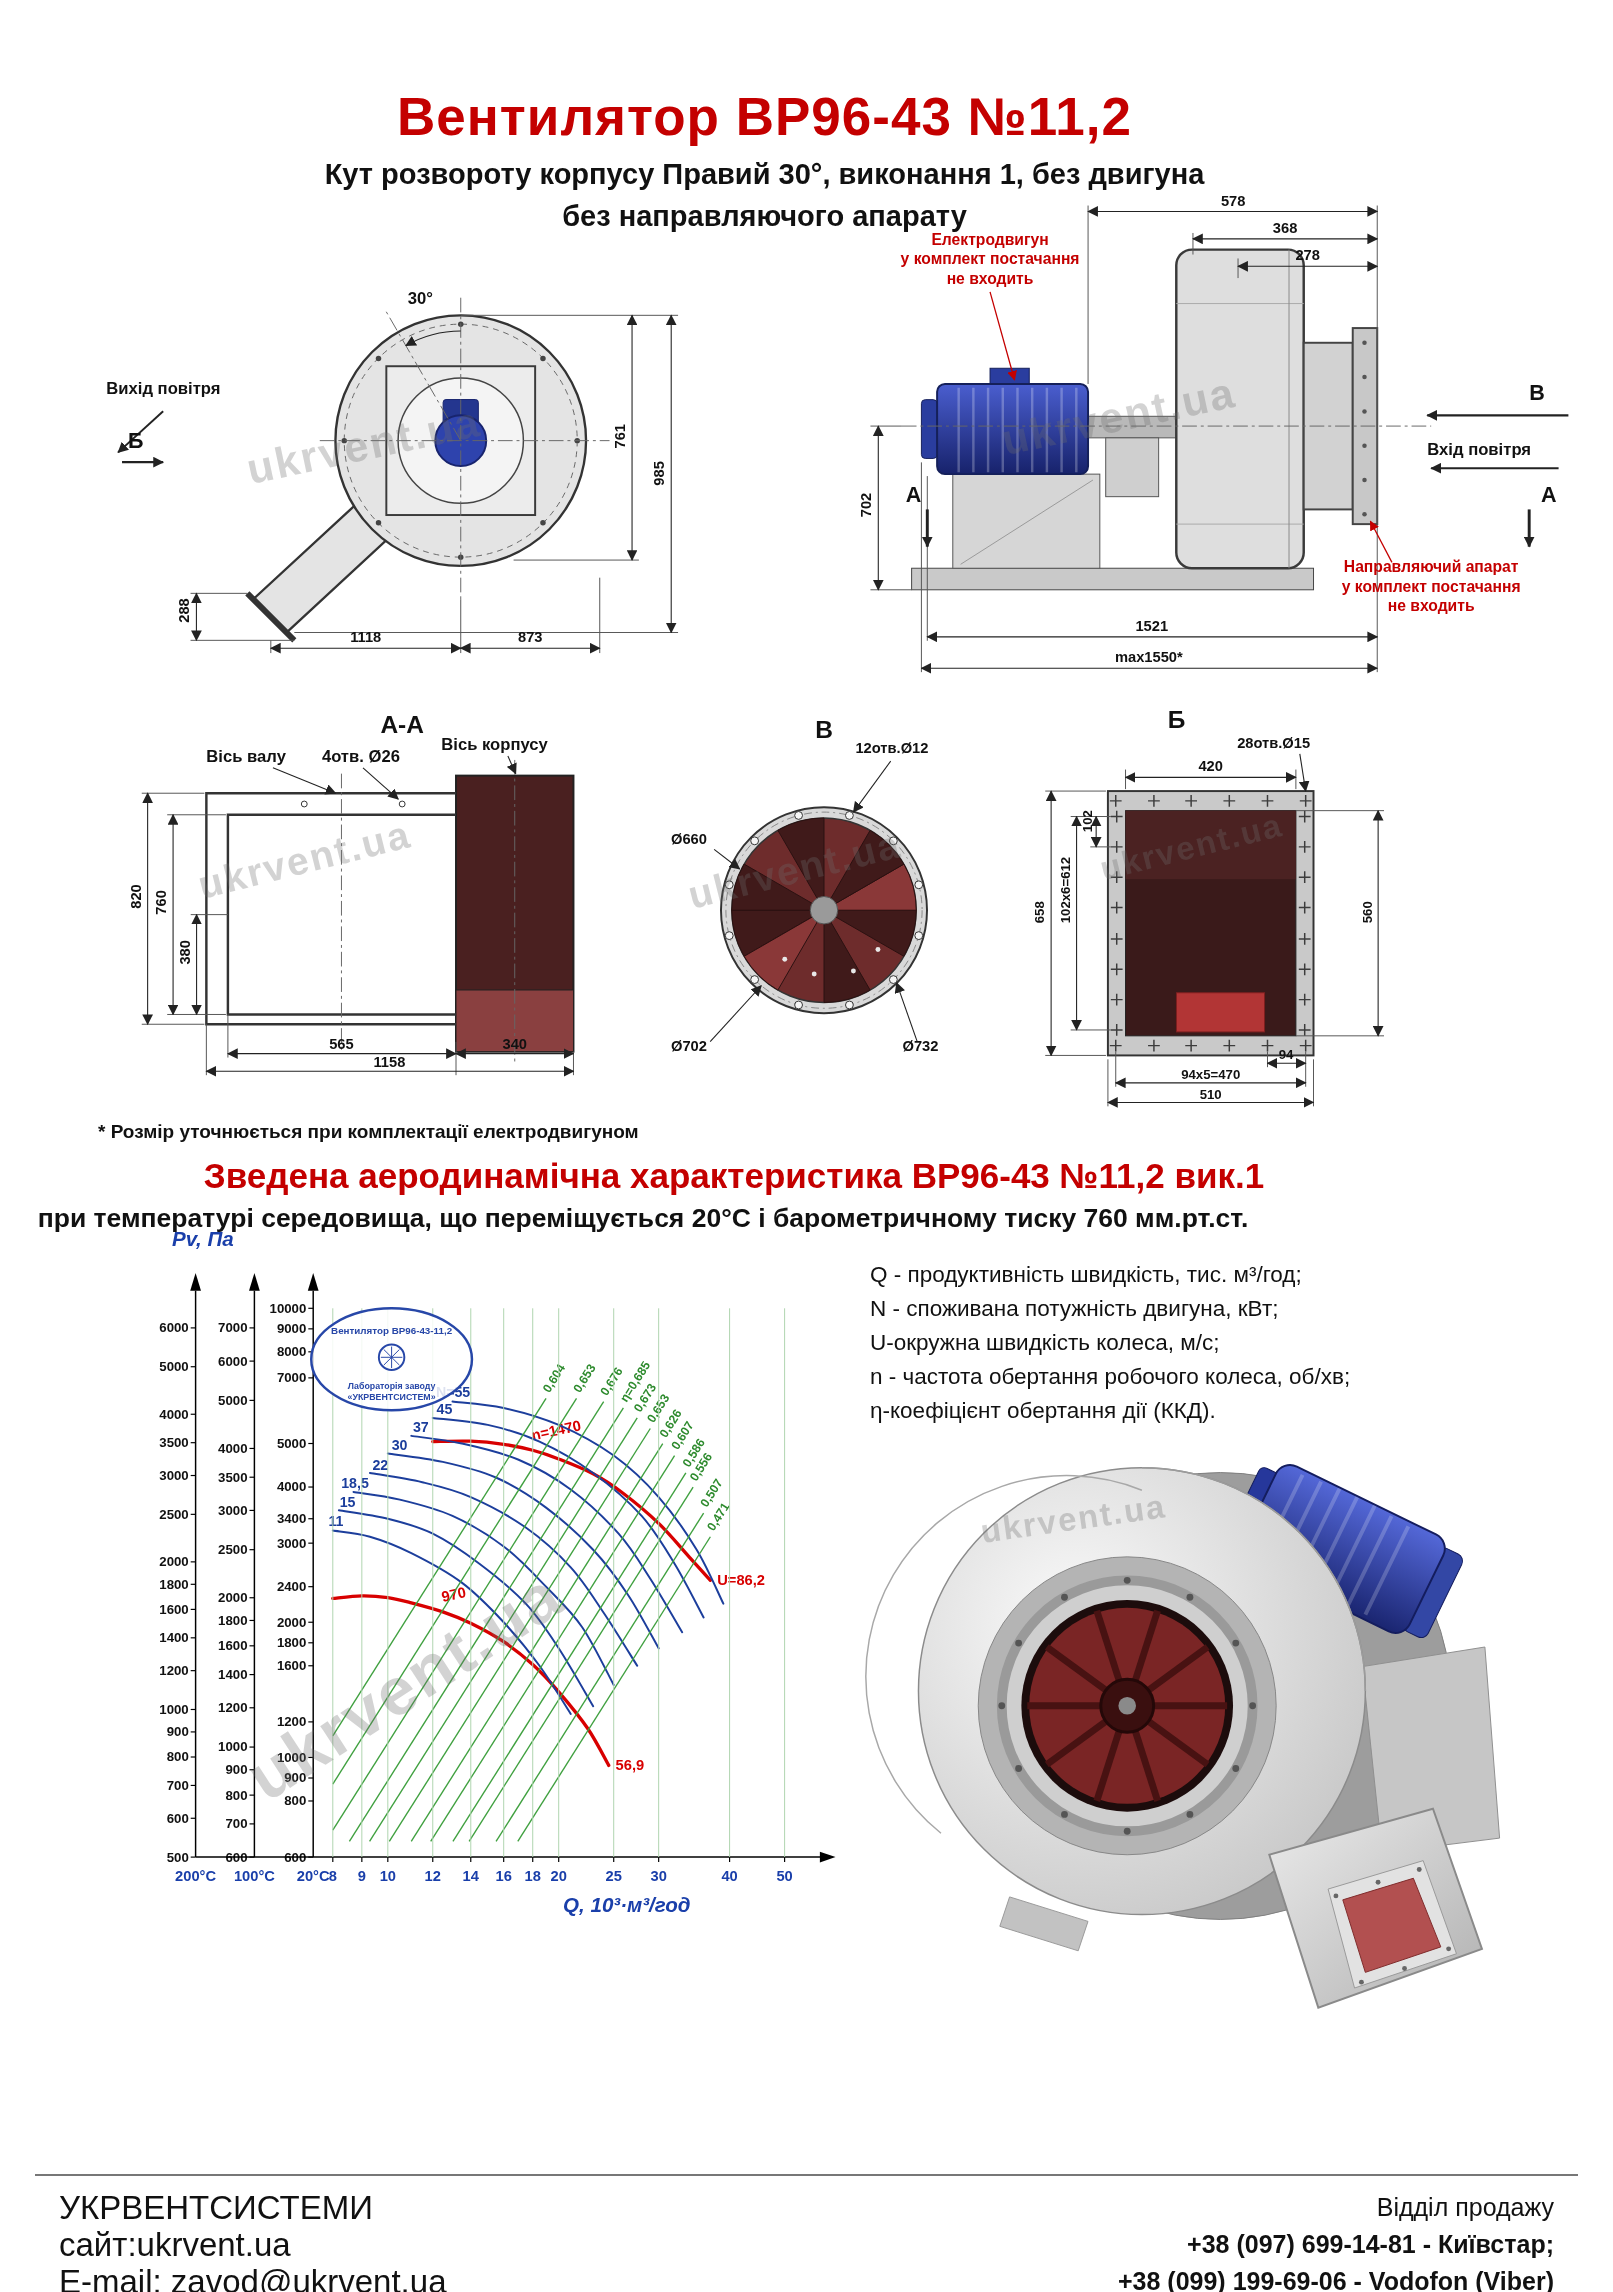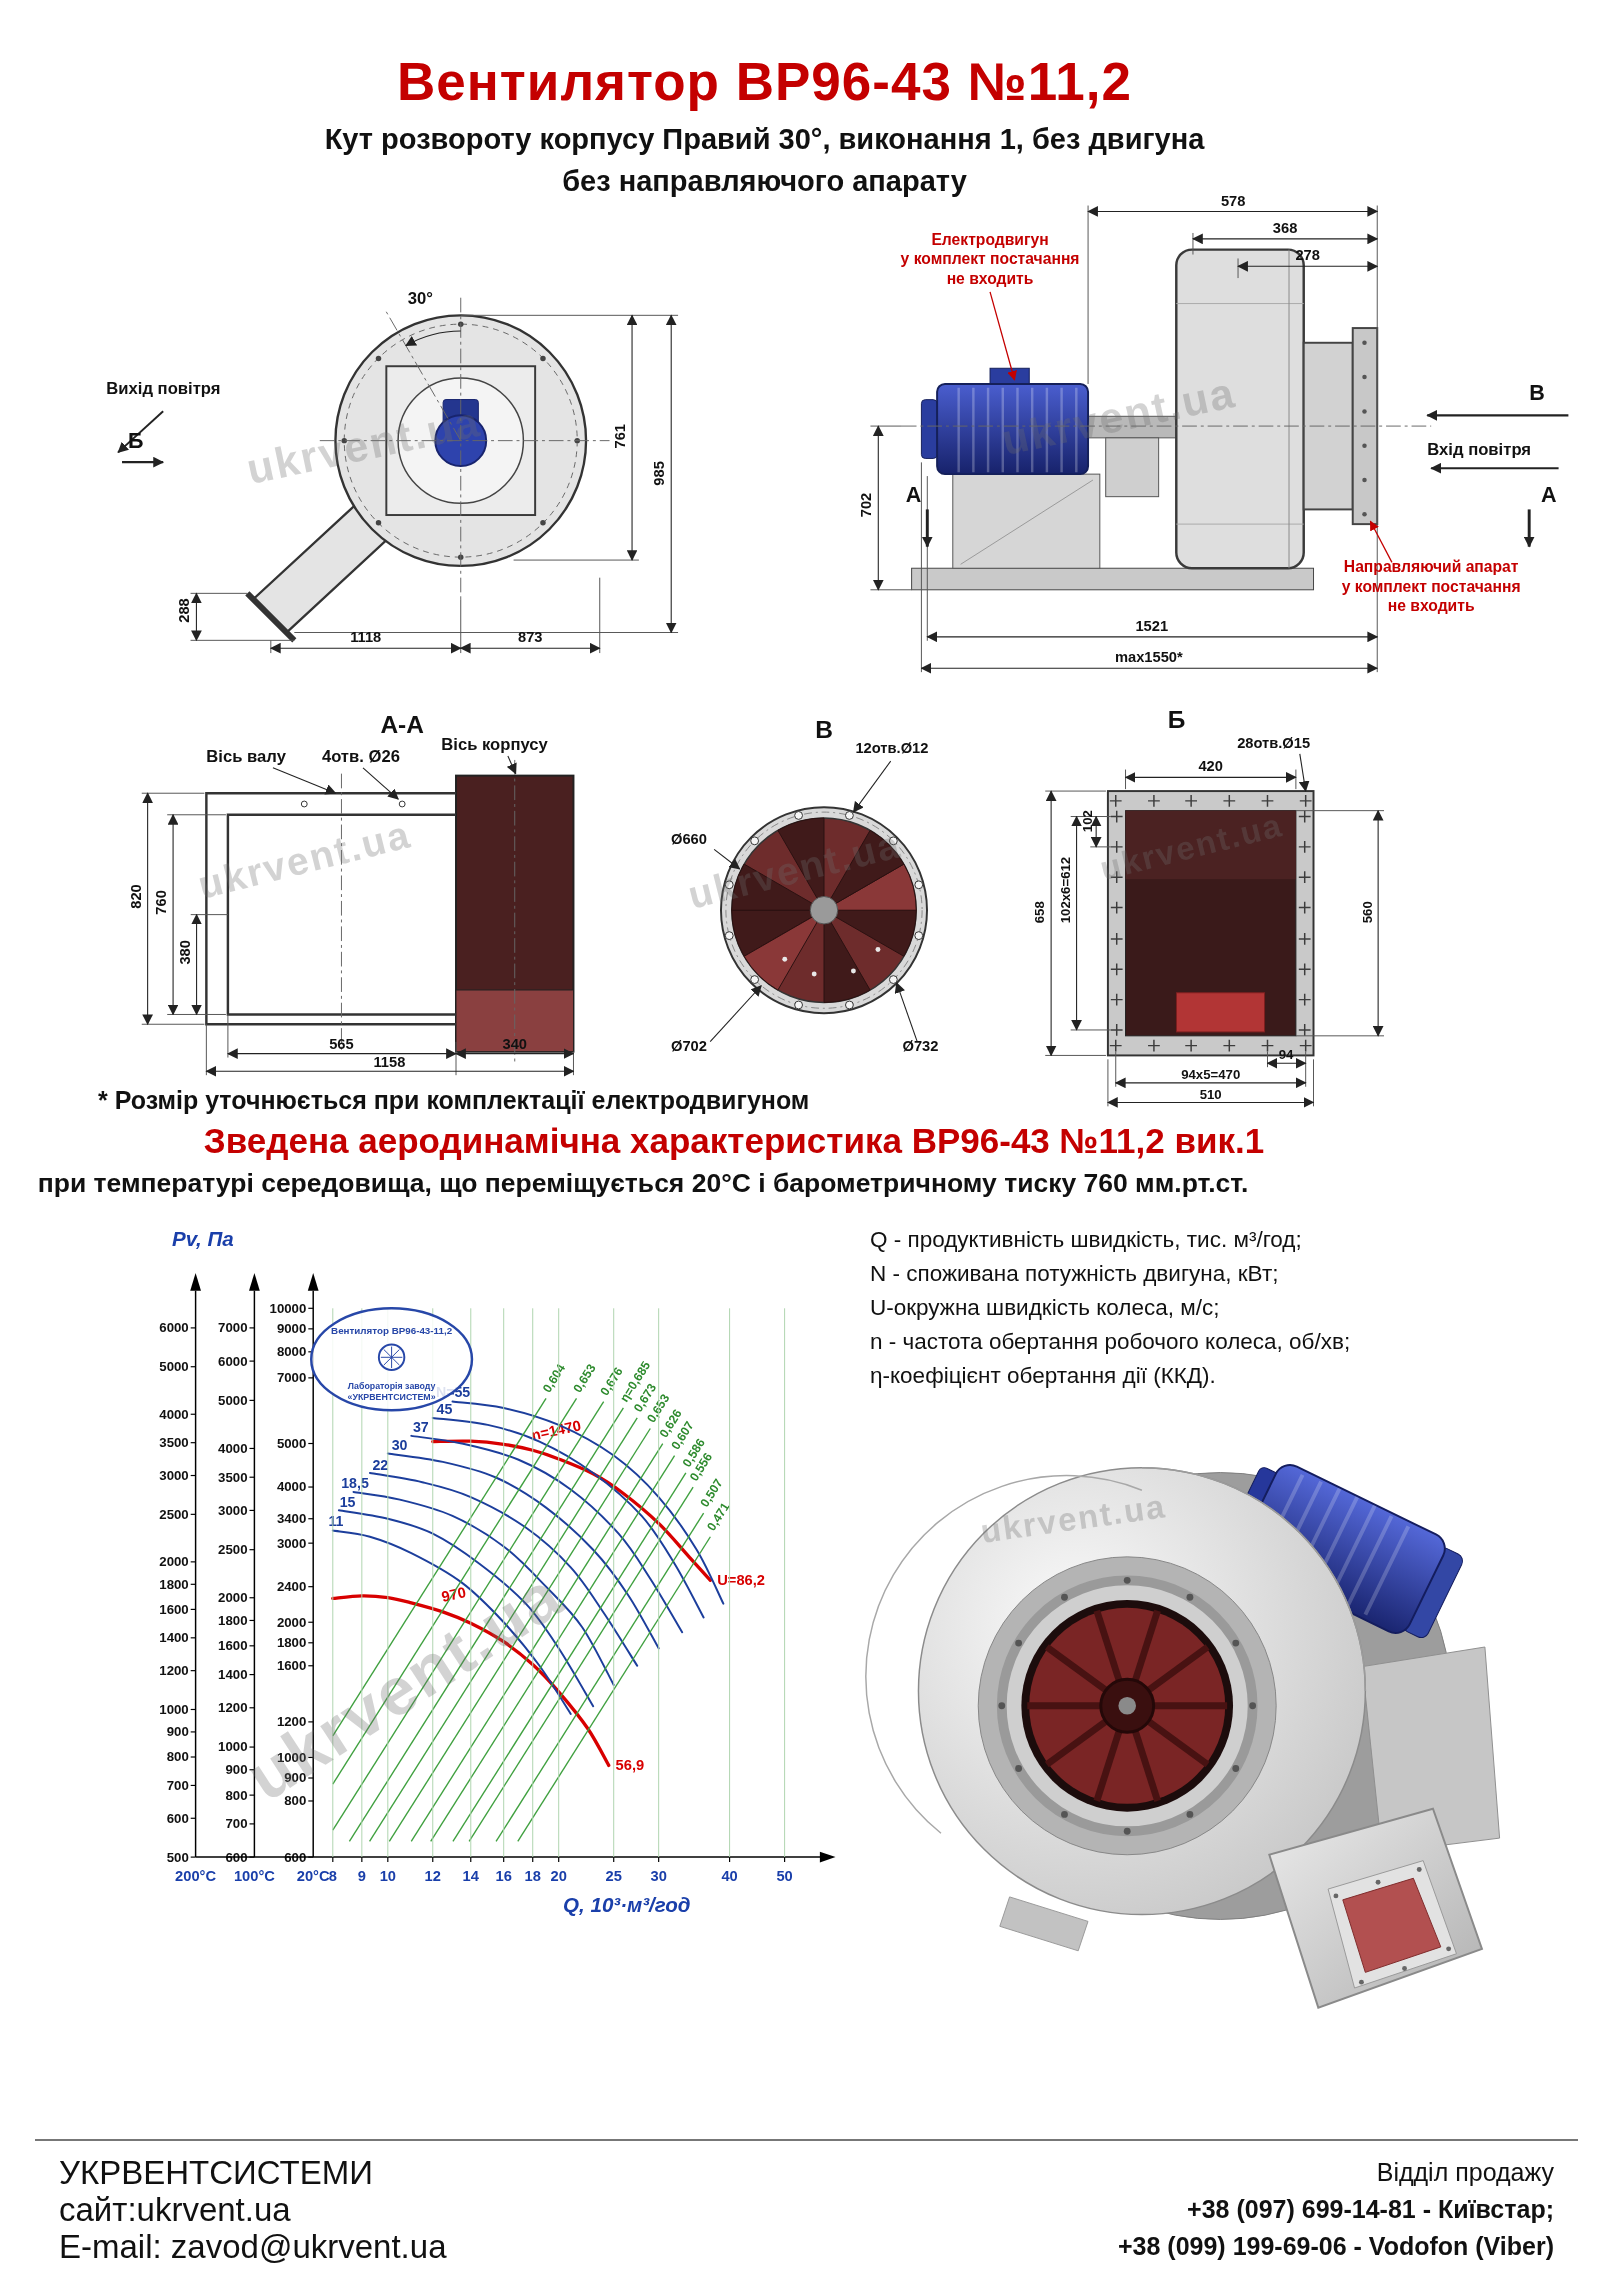--- a/index.html
+++ b/index.html
@@ -1,26 +1,26 @@
 <!DOCTYPE html>
 <html><head>
 <meta charset="utf-8">
 <style>
   html,body { margin:0; padding:0; background:#e9e9e9; }
   .page {
     position:relative; width:1613px; height:2293px; margin:0 auto;
     background:#ffffff; overflow:hidden;
     font-family:"Liberation Sans","DejaVu Sans",sans-serif; color:#111;
   }
-  .abs { position:absolute; }
+  .abs { position:absolute;margin-top:35px; }
   .title { top:51px; left:0; width:1529px; text-align:center;
     font-size:53px; font-weight:bold; color:#c40000; letter-spacing:1px; }
   .sub1 { top:123px; left:0; width:1529px; text-align:center; font-size:29px; font-weight:bold; }
   .sub2 { top:165px; left:0; width:1529px; text-align:center; font-size:29px; font-weight:bold; }
-  .footnote { top:1086px; left:98px; font-size:25px; font-weight:bold; }
+  .footnote { top:1086px; left:98px; font-size:19px; font-weight:bold; }
   .aero-title { top:1121px; left:0; width:1468px; text-align:center;
     font-size:35px; font-weight:bold; color:#c40000; }
   .aero-sub { top:1168px; left:0; width:1286px; text-align:center; font-size:26.5px; font-weight:bold; }
   .legend { top:1223px; left:870px; width:686px; font-size:22.5px; line-height:34px; }
   .footer-rule { top:2139px; left:35px; width:1543px; border-top:2px solid #777; height:0; }
   .footer-left { top:2154px; left:59px; font-size:33px; line-height:37px; }
   .footer-right { top:2154px; right:59px; text-align:right; font-size:25px; line-height:37px; }
   .footer-right .ph { font-weight:bold; }
   .wm { position:absolute; color:rgba(110,110,110,0.30); font-weight:bold;
     white-space:nowrap; pointer-events:none; letter-spacing:2px; }

